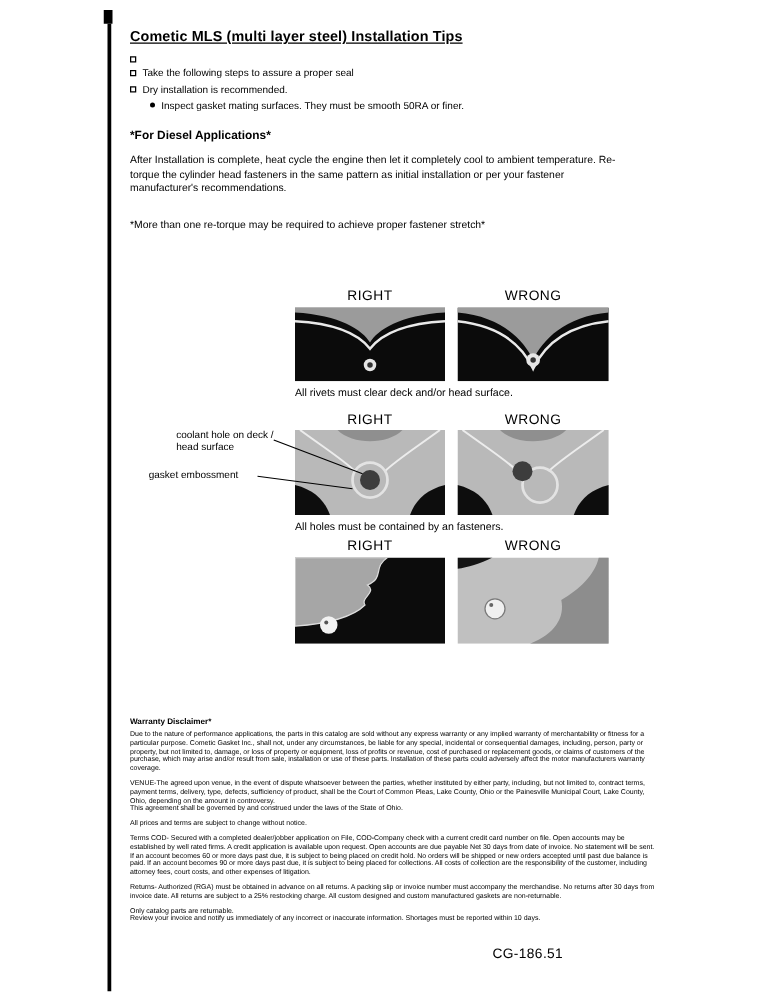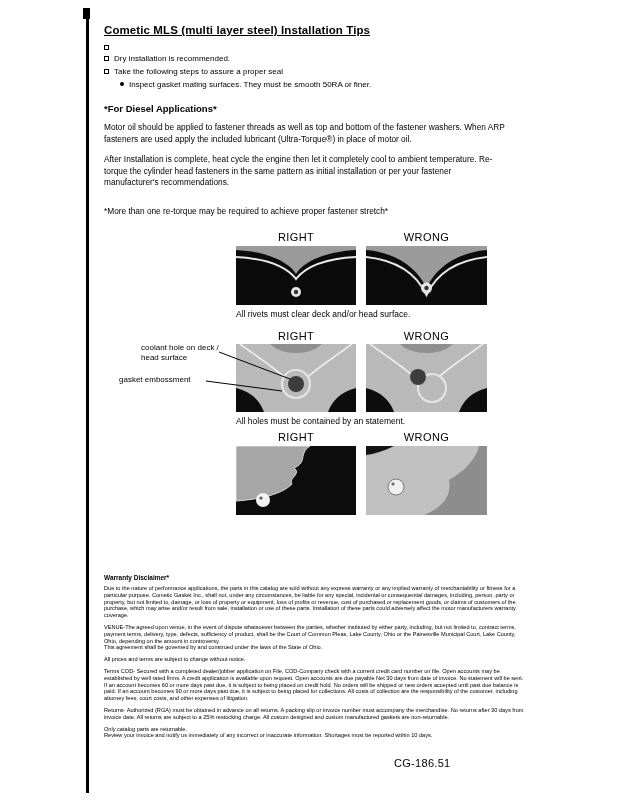--- a/index.html
+++ b/index.html
@@ -44,34 +44,33 @@
 
   <div class="content">
     <h1 class="title">Cometic MLS (multi layer steel) Installation Tips</h1>
 
     <div>
       <div class="b-row">
         <span class="sq"></span>
       </div>
       <div class="b-row">
         <span class="sq"></span>
-        <span>Dry installation is recommended.</span>
+        <span>Take the following steps to assure a proper seal</span>
       </div>
       <div class="b-row">
         <span class="sq"></span>
-        <span>Take the following steps to assure a proper seal</span>
+        <span>Dry installation is recommended.</span>
       </div>
       <div class="b-row sub">
         <span class="dot"></span>
         <span>Inspect gasket mating surfaces. They must be smooth 50RA or finer.</span>
       </div>
     </div>
 
     <h2 class="diesel-h">*For Diesel Applications*</h2>
-    <p class="para">Motor oil should be applied to fastener threads as well as top and bottom of the fastener washers. When ARP fasteners are used apply the included lubricant (Ultra-Torque®) in place of motor oil.</p>
     <p class="para">After Installation is complete, heat cycle the engine then let it completely cool to ambient temperature. Re-torque the cylinder head fasteners in the same pattern as initial installation or per your fastener manufacturer's recommendations.</p>
     <p class="para note">*More than one re-torque may be required to achieve proper fastener stretch*</p>
   </div>
 
   <div class="dlabel" style="left:236px;top:231px;width:120px;">RIGHT</div>
   <div class="dlabel" style="left:366px;top:231px;width:121px;">WRONG</div>
 
   <div class="dimg" style="left:236px;top:246px;width:120px;height:59px;">
     <svg viewBox="0 0 120 59" preserveAspectRatio="none">
       <rect width="120" height="59" fill="#0b0b0b"></rect>
@@ -115,21 +114,21 @@
       <rect width="121" height="68" fill="#b9b9b9"></rect>
       <path d="M0,44 C16,48 24,57 28,68 H0 Z" fill="#0d0d0d"></path>
       <path d="M121,44 C105,48 97,57 93,68 H121 Z" fill="#0d0d0d"></path>
       <path d="M34,0 C46,12 75,12 87,0 Z" fill="#8f8f8f"></path>
       <path d="M4,0 C26,16 40,25 48,33" stroke="#ececec" stroke-width="1.6" fill="none"></path>
       <path d="M117,0 C95,16 81,25 73,33" stroke="#ececec" stroke-width="1.6" fill="none"></path>
       <circle cx="66" cy="44" r="14" fill="none" stroke="#e3e3e3" stroke-width="2.2"></circle>
       <circle cx="52" cy="33" r="8" fill="#3d3d3d"></circle>
     </svg>
   </div>
-  <div class="dcap" style="left:236px;top:416px;">All holes must be contained by an statement.</div>
+  <div class="dcap" style="left:236px;top:416px;">All holes must be contained by an fasteners.</div>
 
   <div class="dlabel" style="left:236px;top:431px;width:120px;">RIGHT</div>
   <div class="dlabel" style="left:366px;top:431px;width:121px;">WRONG</div>
 
   <div class="dimg" style="left:236px;top:446px;width:120px;height:69px;">
     <svg viewBox="0 0 120 69" preserveAspectRatio="none">
       <rect width="120" height="69" fill="#0c0c0c"></rect>
       <path d="M0,0 H74 C62,8 72,16 58,22 C66,28 52,32 56,38 C46,48 26,53 0,55 Z" fill="#a6a6a6" stroke="#dddddd" stroke-width="1"></path>
       <circle cx="27" cy="54" r="7" fill="#f2f2f2"></circle>
       <circle cx="25" cy="52" r="1.6" fill="#555"></circle>

